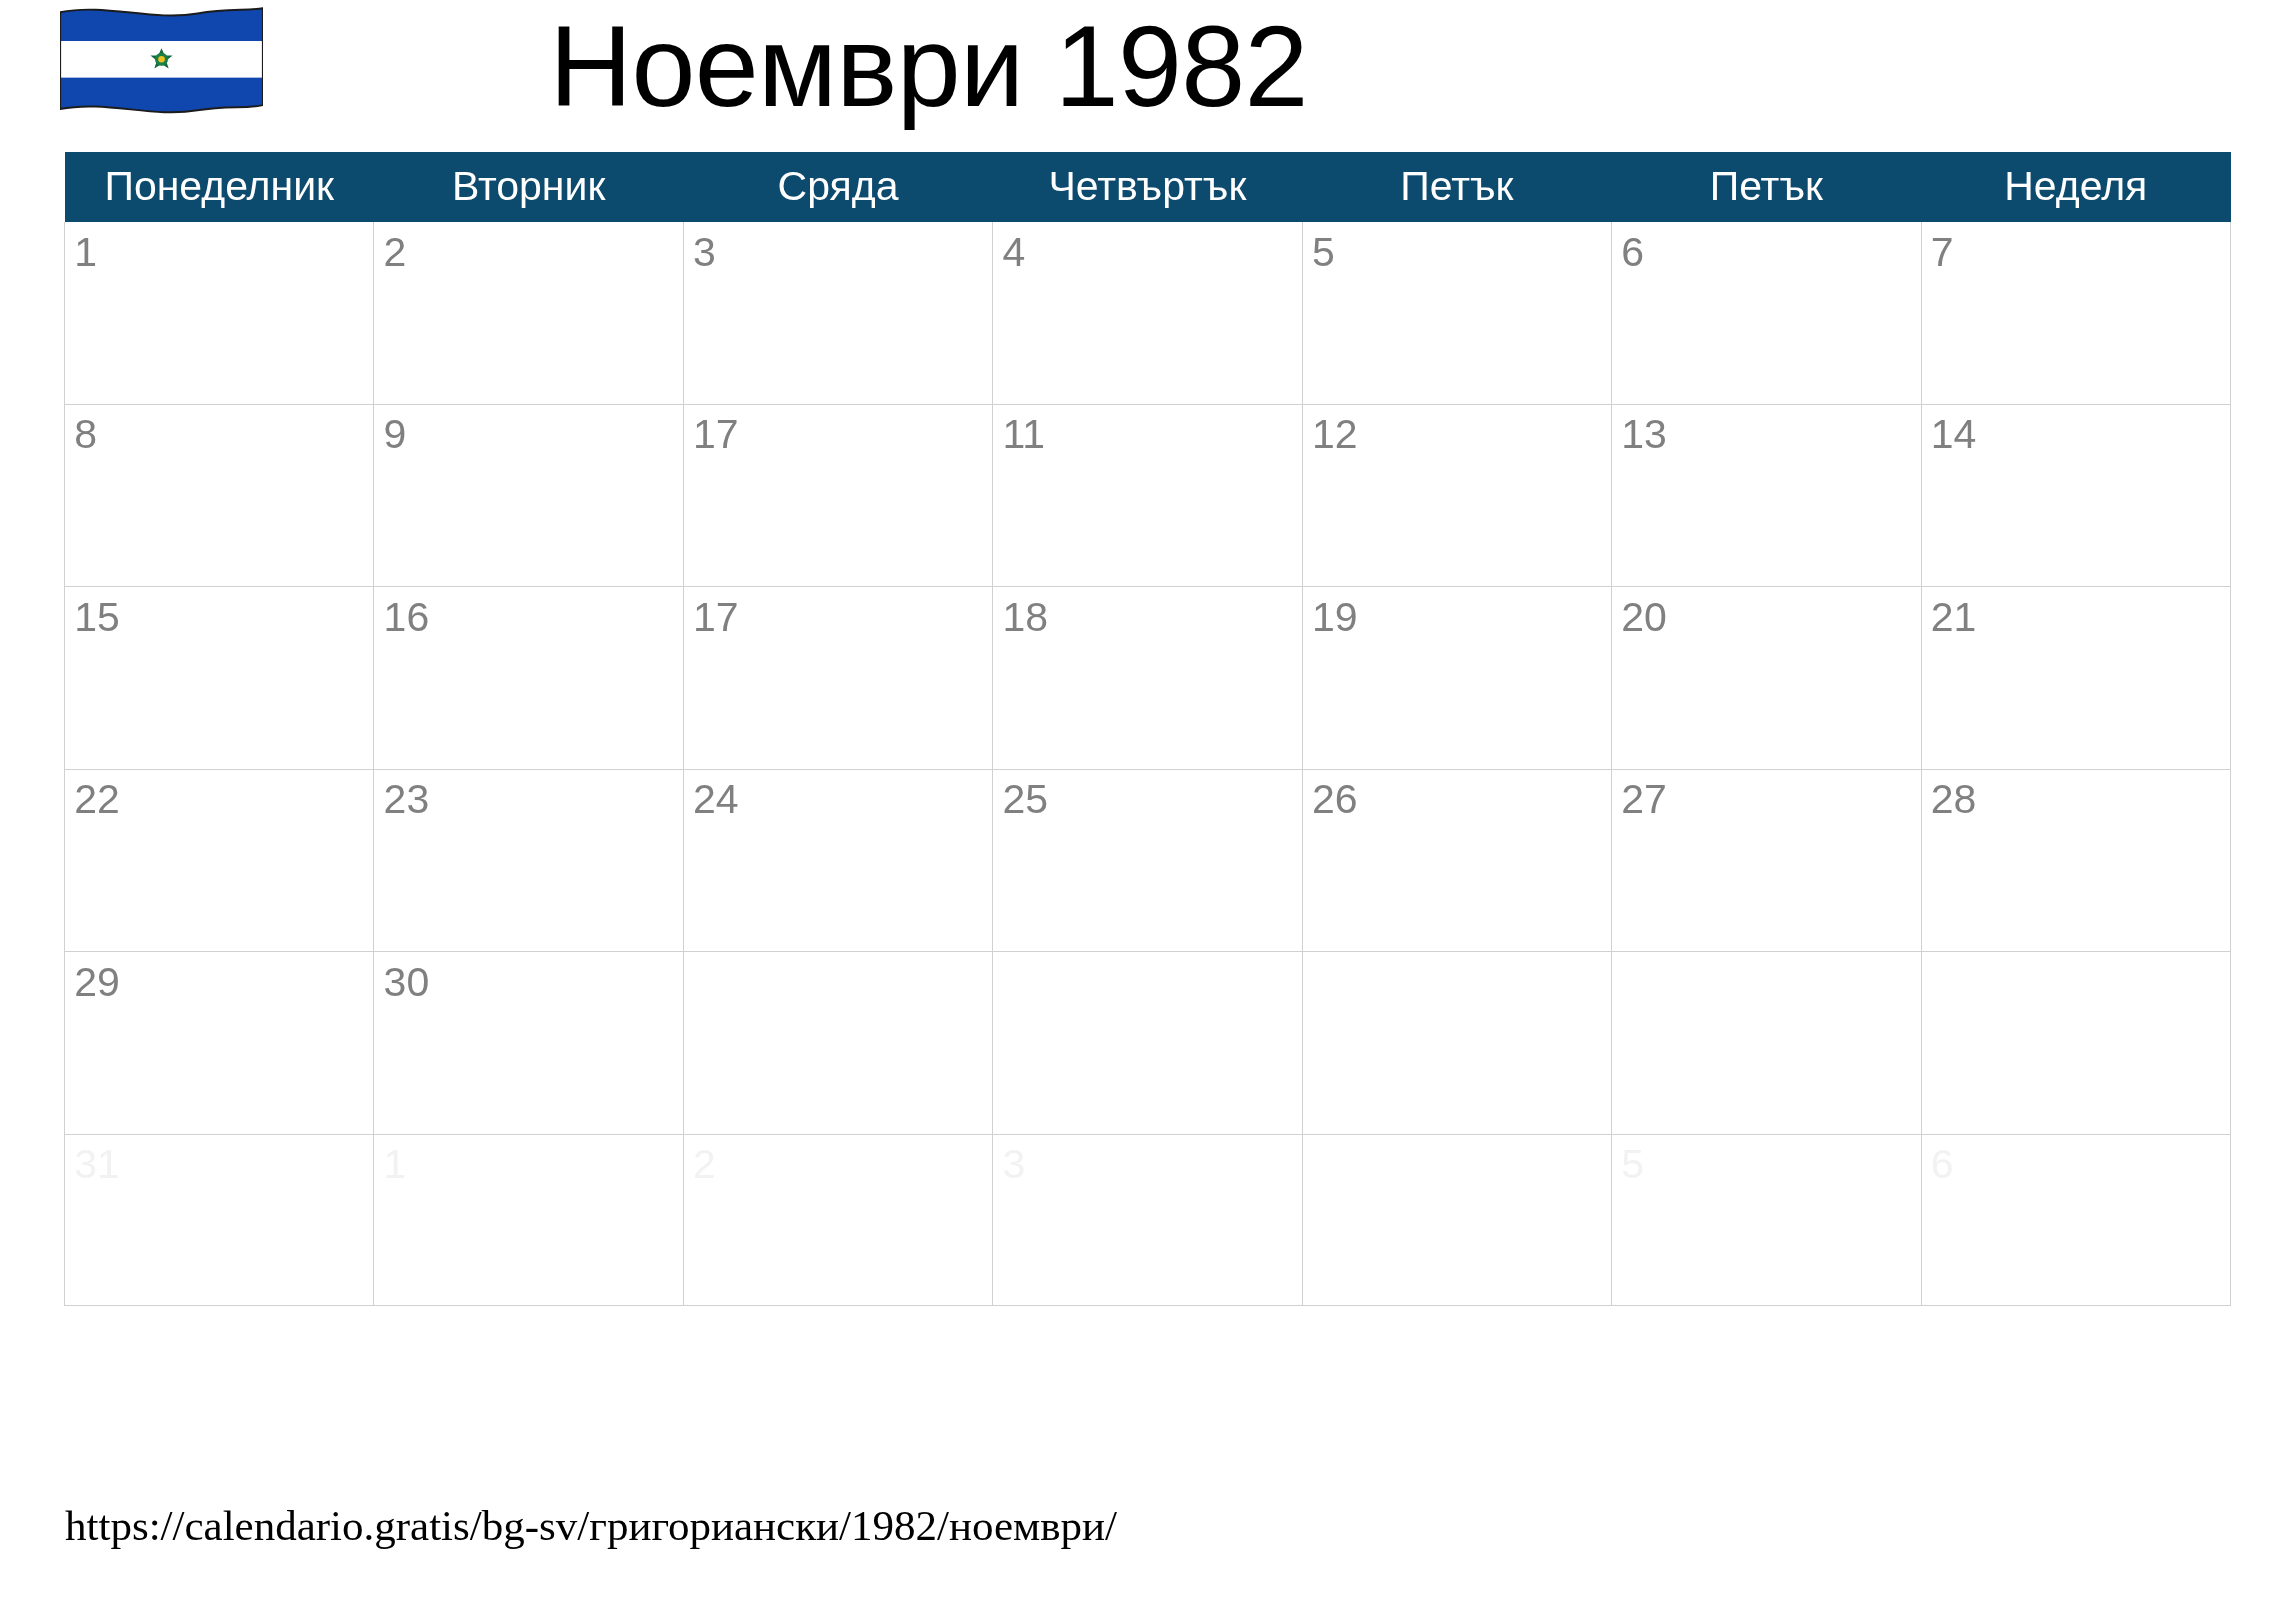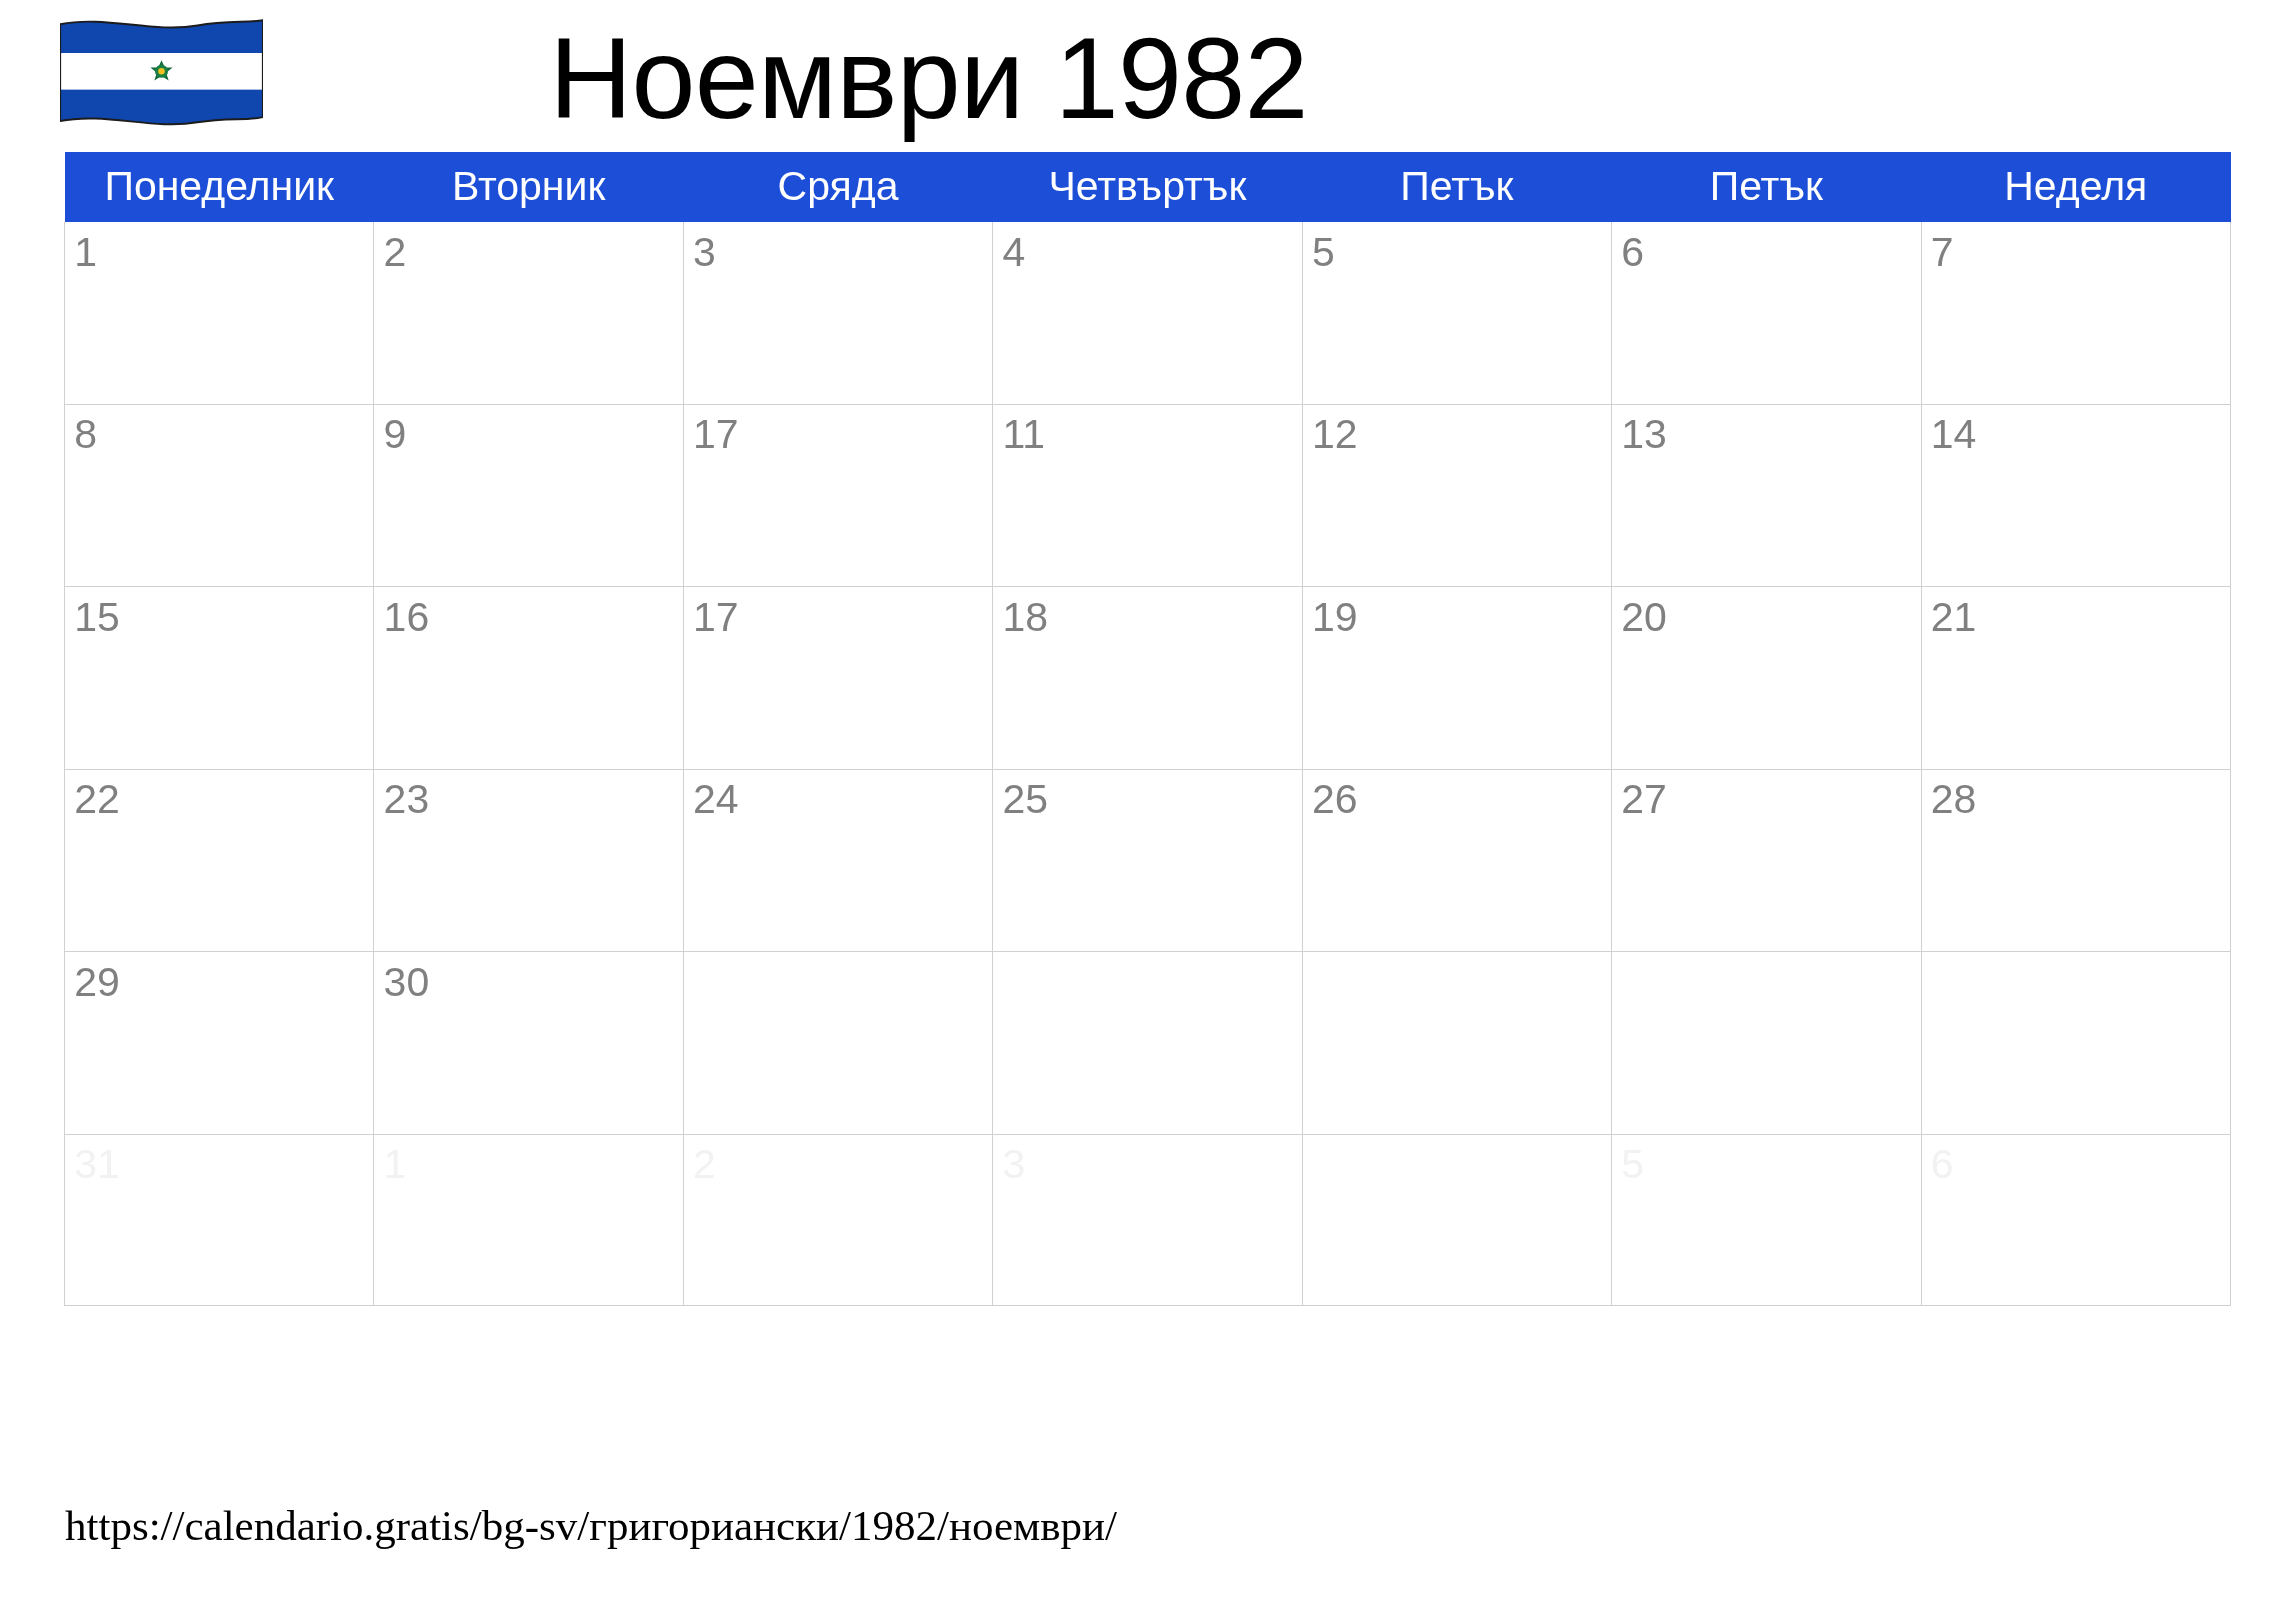--- a/index.html
+++ b/index.html
@@ -20,21 +20,21 @@
     left: 0; top: 0;
     width: 2295px;
     height: 1623px;
     box-sizing: border-box;
   }
 
   
   .header {
     position: absolute;
     left: 0;
-    top: 12px;
+    top: 0;
     width: 1857px;
     height: 141px;
     display: flex;
     align-items: center;
     justify-content: center;
   }
   .flag {
     position: absolute;
     left: 60px;
     top: 6.5px;
@@ -56,21 +56,21 @@
   
   .cal {
     position: absolute;
     left: 64px;
     top: 152px;
     width: 2167px;
     border-collapse: collapse;
     table-layout: fixed;
   }
   .cal th {
-    background: #1d4ed8;
+    background: #0c4a6e;
     color: #ffffff;
     font-weight: normal;
     font-size: 41px;
     line-height: 47px;
     height: 64px;
     text-align: center;
     padding: 2.6px 0 3.9px 0;
     border: 0;
     vertical-align: middle;
   }

